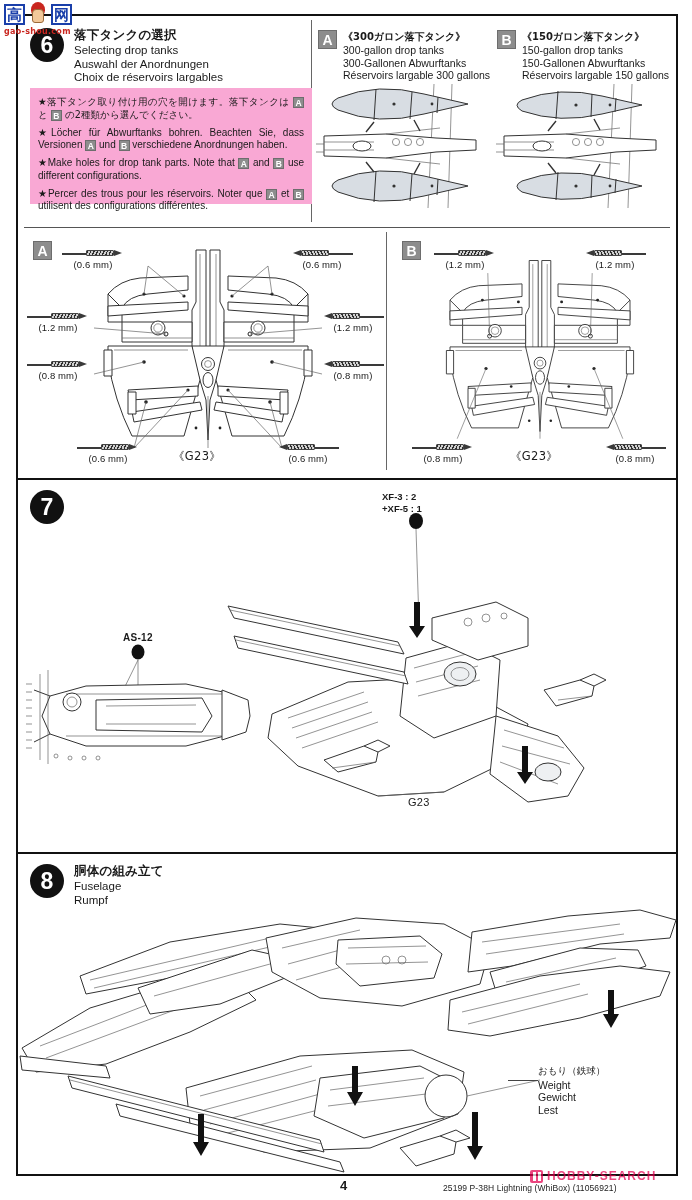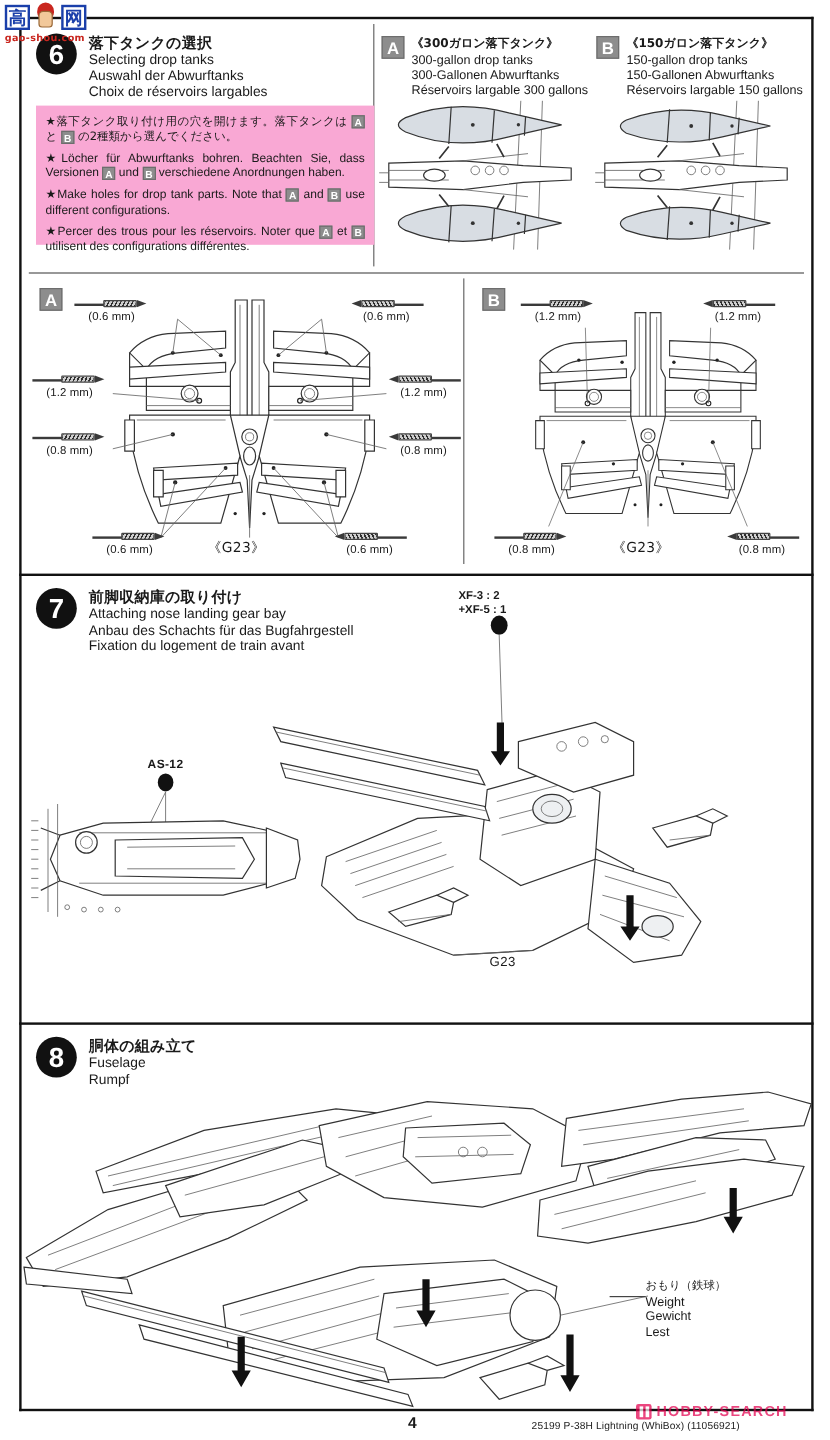--- a/index.html
+++ b/index.html
@@ -45,21 +45,21 @@
   .step { position:absolute; display:flex; gap:10px; }
   .step-num {
     width: 34px; height: 34px; border-radius:50%;
     background:#111; color:#fff;
     font-size: 23px; font-weight:bold; line-height:34px; text-align:center;
     flex: 0 0 34px;
     font-family:"Liberation Sans", sans-serif;
   }
   .step-titles { padding-top:1px; }
   .t-jp { font-size:12.5px; font-weight:bold; line-height:15px; letter-spacing:0.2px;
-          font-family:Liberation Serif, serif; }
+          font-family:Liberation Mono, monospace; }
   .t-en, .t-de, .t-fr { font-size:11.5px; line-height:13.5px; }
 
   
   .badge {
     display:inline-block; width:15px; height:15px; line-height:15px;
     background:#8d8d8d; color:#fff; text-align:center;
     font-size:11px; font-weight:bold; vertical-align:-2px;
     font-family:"Liberation Sans", sans-serif;
     border:1px solid #6d6d6d;
   }
@@ -157,21 +157,21 @@
   <div class="vrule" style="left:676px; top:14px; height:1162px;"></div>
   <div class="hthin" style="left:24px; top:227px; width:646px;"></div>
   <div class="vrule" style="left:386px; top:232px; height:238px; width:1px; background:#666;"></div>
   <div class="vrule" style="left:311px; top:20px; height:202px; width:1px; background:#666;"></div>
 
   <div class="step" style="left:30px; top:28px;">
     <div class="step-num">6</div>
     <div class="step-titles">
       <div class="t-jp">落下タンクの選択</div>
       <div class="t-en">Selecting drop tanks</div>
-      <div class="t-de">Auswahl der Abwurftanks</div>
+      <div class="t-de">Auswahl der Anordnungen</div>
       <div class="t-fr">Choix de réservoirs largables</div>
     </div>
   </div>
 
   <div class="opt-head" style="left:318px; top:30px;">
     <span class="badge lg">A</span>
     <div>
       <div class="opt-jp">《300ガロン落下タンク》</div>
       <div class="opt-l">300-gallon drop tanks</div>
       <div class="opt-l">300-Gallonen Abwurftanks</div>
@@ -489,26 +489,20 @@
       <div class="shank"></div>
         <div class="flute"></div>
         <div class="tip"></div>
     </div>
     <div class="lbl">(0.8 mm)</div>
   </div>
   <div class="code code-g23" style="left:510px; top:449px;">《G23》</div>
 
   <div class="step" style="left:30px; top:490px;">
     <div class="step-num">7</div>
-    <div class="step-titles">
-      <div class="t-jp">前脚収納庫の取り付け</div>
-      <div class="t-en">Attaching nose landing gear bay</div>
-      <div class="t-de">Anbau des Schachts für das Bugfahrgestell</div>
-      <div class="t-fr">Fixation du logement de train avant</div>
-    </div>
   </div>
 
   <div class="paintcode" style="left:382px; top:491px;">
     <div>XF-3 : 2</div>
     <div>+XF-5 : 1</div>
   </div>
   <div class="art" style="left:405px; top:513px;">
     <svg width="30" height="120" viewBox="0 0 30 120">
       <ellipse cx="11" cy="8" rx="7" ry="8" fill="#111"></ellipse>
       <path class="thin" d="M11 16 L14 110"></path>

